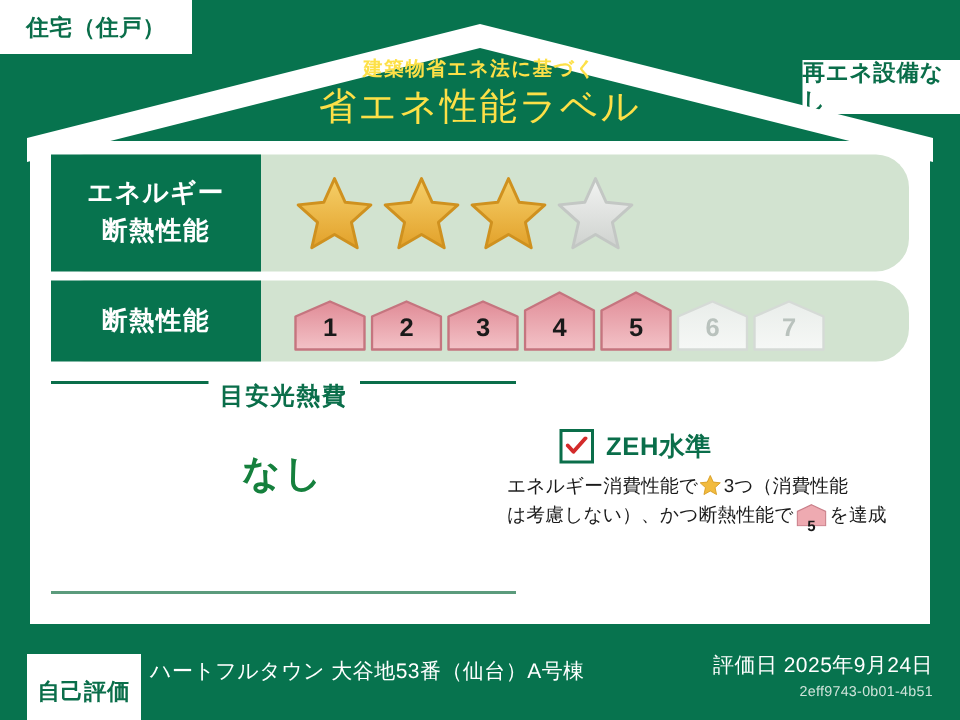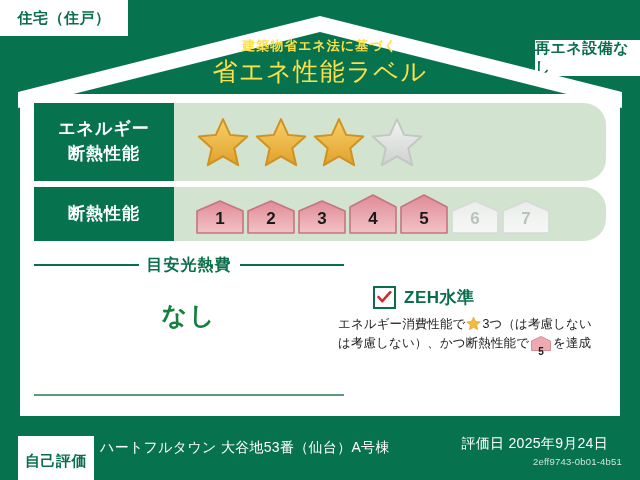--- a/index.html
+++ b/index.html
@@ -63,21 +63,21 @@
   .house{position:relative;display:block;}
   .house .num{
     position:absolute;left:0;right:0;bottom:5px;text-align:center;
     font-size:17px;font-weight:bold;color:#1a1a1a;
   }
   .house.off .num{color:#b9c2bd;}
 
   
   #cost-head{
     position:absolute;left:14px;top:160px;width:310px;height:22px;
-    display:flex;align-items:center;gap:8px;
+    display:flex;gap:8px;
   }
   #cost-head .rule{flex:1;height:2px;background:#0a6e4a;}
   #cost-title{font-size:16px;font-weight:bold;color:#0a6e4a;letter-spacing:1px;white-space:nowrap;}
   #cost-value{
     position:absolute;left:14px;top:205px;width:310px;text-align:center;
     font-size:25px;font-weight:bold;color:#15803d;letter-spacing:2px;
   }
   #cost-rule-bottom{
     position:absolute;left:14px;top:300px;width:310px;height:2px;background:#5b9b7c;
   }
@@ -105,21 +105,21 @@
   #footer{position:absolute;left:0;top:424px;width:640px;height:56px;color:#fff;}
   #self-eval{
     position:absolute;left:18px;top:12px;background:#ffffff;color:#0a6e4a;
     font-weight:bold;font-size:15px;padding:16px 7px;letter-spacing:0.5px;
   }
   #building-name{
     position:absolute;left:100px;top:15px;font-size:14px;color:#ffffff;
     letter-spacing:0.3px;
   }
   #eval-date{
-    position:absolute;right:32px;top:11px;font-size:14px;color:#ffffff;
+    position:absolute;right:18px;top:11px;font-size:14px;color:#ffffff;
     letter-spacing:0.3px;
   }
   #doc-id{
     position:absolute;right:18px;top:32px;font-size:9.5px;color:#cfe3da;
     letter-spacing:0.2px;
   }
 </style>
 </head>
 <body>
 
@@ -274,21 +274,21 @@
         <span id="zeh-check">
           <svg width="15" height="13" viewBox="0 0 15 13">
             <path d="M1.5 6 L5.3 10.2 L13.3 1.2" stroke="#d32b2b" stroke-width="2.6" fill="none" stroke-linecap="round" stroke-linejoin="round"></path>
           </svg>
         </span>
         <span id="zeh-title">ZEH水準</span>
       </div>
       <div id="zeh-desc">
         <span>エネルギー消費性能で</span><svg class="inline-star" width="15" height="15" viewBox="0 0 24 24">
             <polygon points="12,1.6 15.2,8.6 22.7,9.4 17.1,14.5 18.7,21.9 12,18.1 5.3,21.9 6.9,14.5 1.3,9.4 8.8,8.6" fill="#f2bb3e" stroke="#d99f26" stroke-width="1"></polygon>
-          </svg><span>3つ（は考慮しない</span><br><span>は考慮しない）、かつ断熱性能で</span><span class="inline-house"><svg width="20" height="15" viewBox="0 0 40 30">
+          </svg><span>3つ（消費性能</span><br><span>は考慮しない）、かつ断熱性能で</span><span class="inline-house"><svg width="20" height="15" viewBox="0 0 40 30">
               <polygon points="20,1 39,10 39,29 1,29 1,10" fill="#eeaab1" stroke="#c97f89" stroke-width="1.6"></polygon>
             </svg><span class="inum">5</span></span><span>を達成</span>
       </div>
     </div>
 
   </div>
 
   <div id="footer">
     <span id="self-eval">自己評価</span>
     <span id="building-name">ハートフルタウン 大谷地53番（仙台）A号棟</span>

